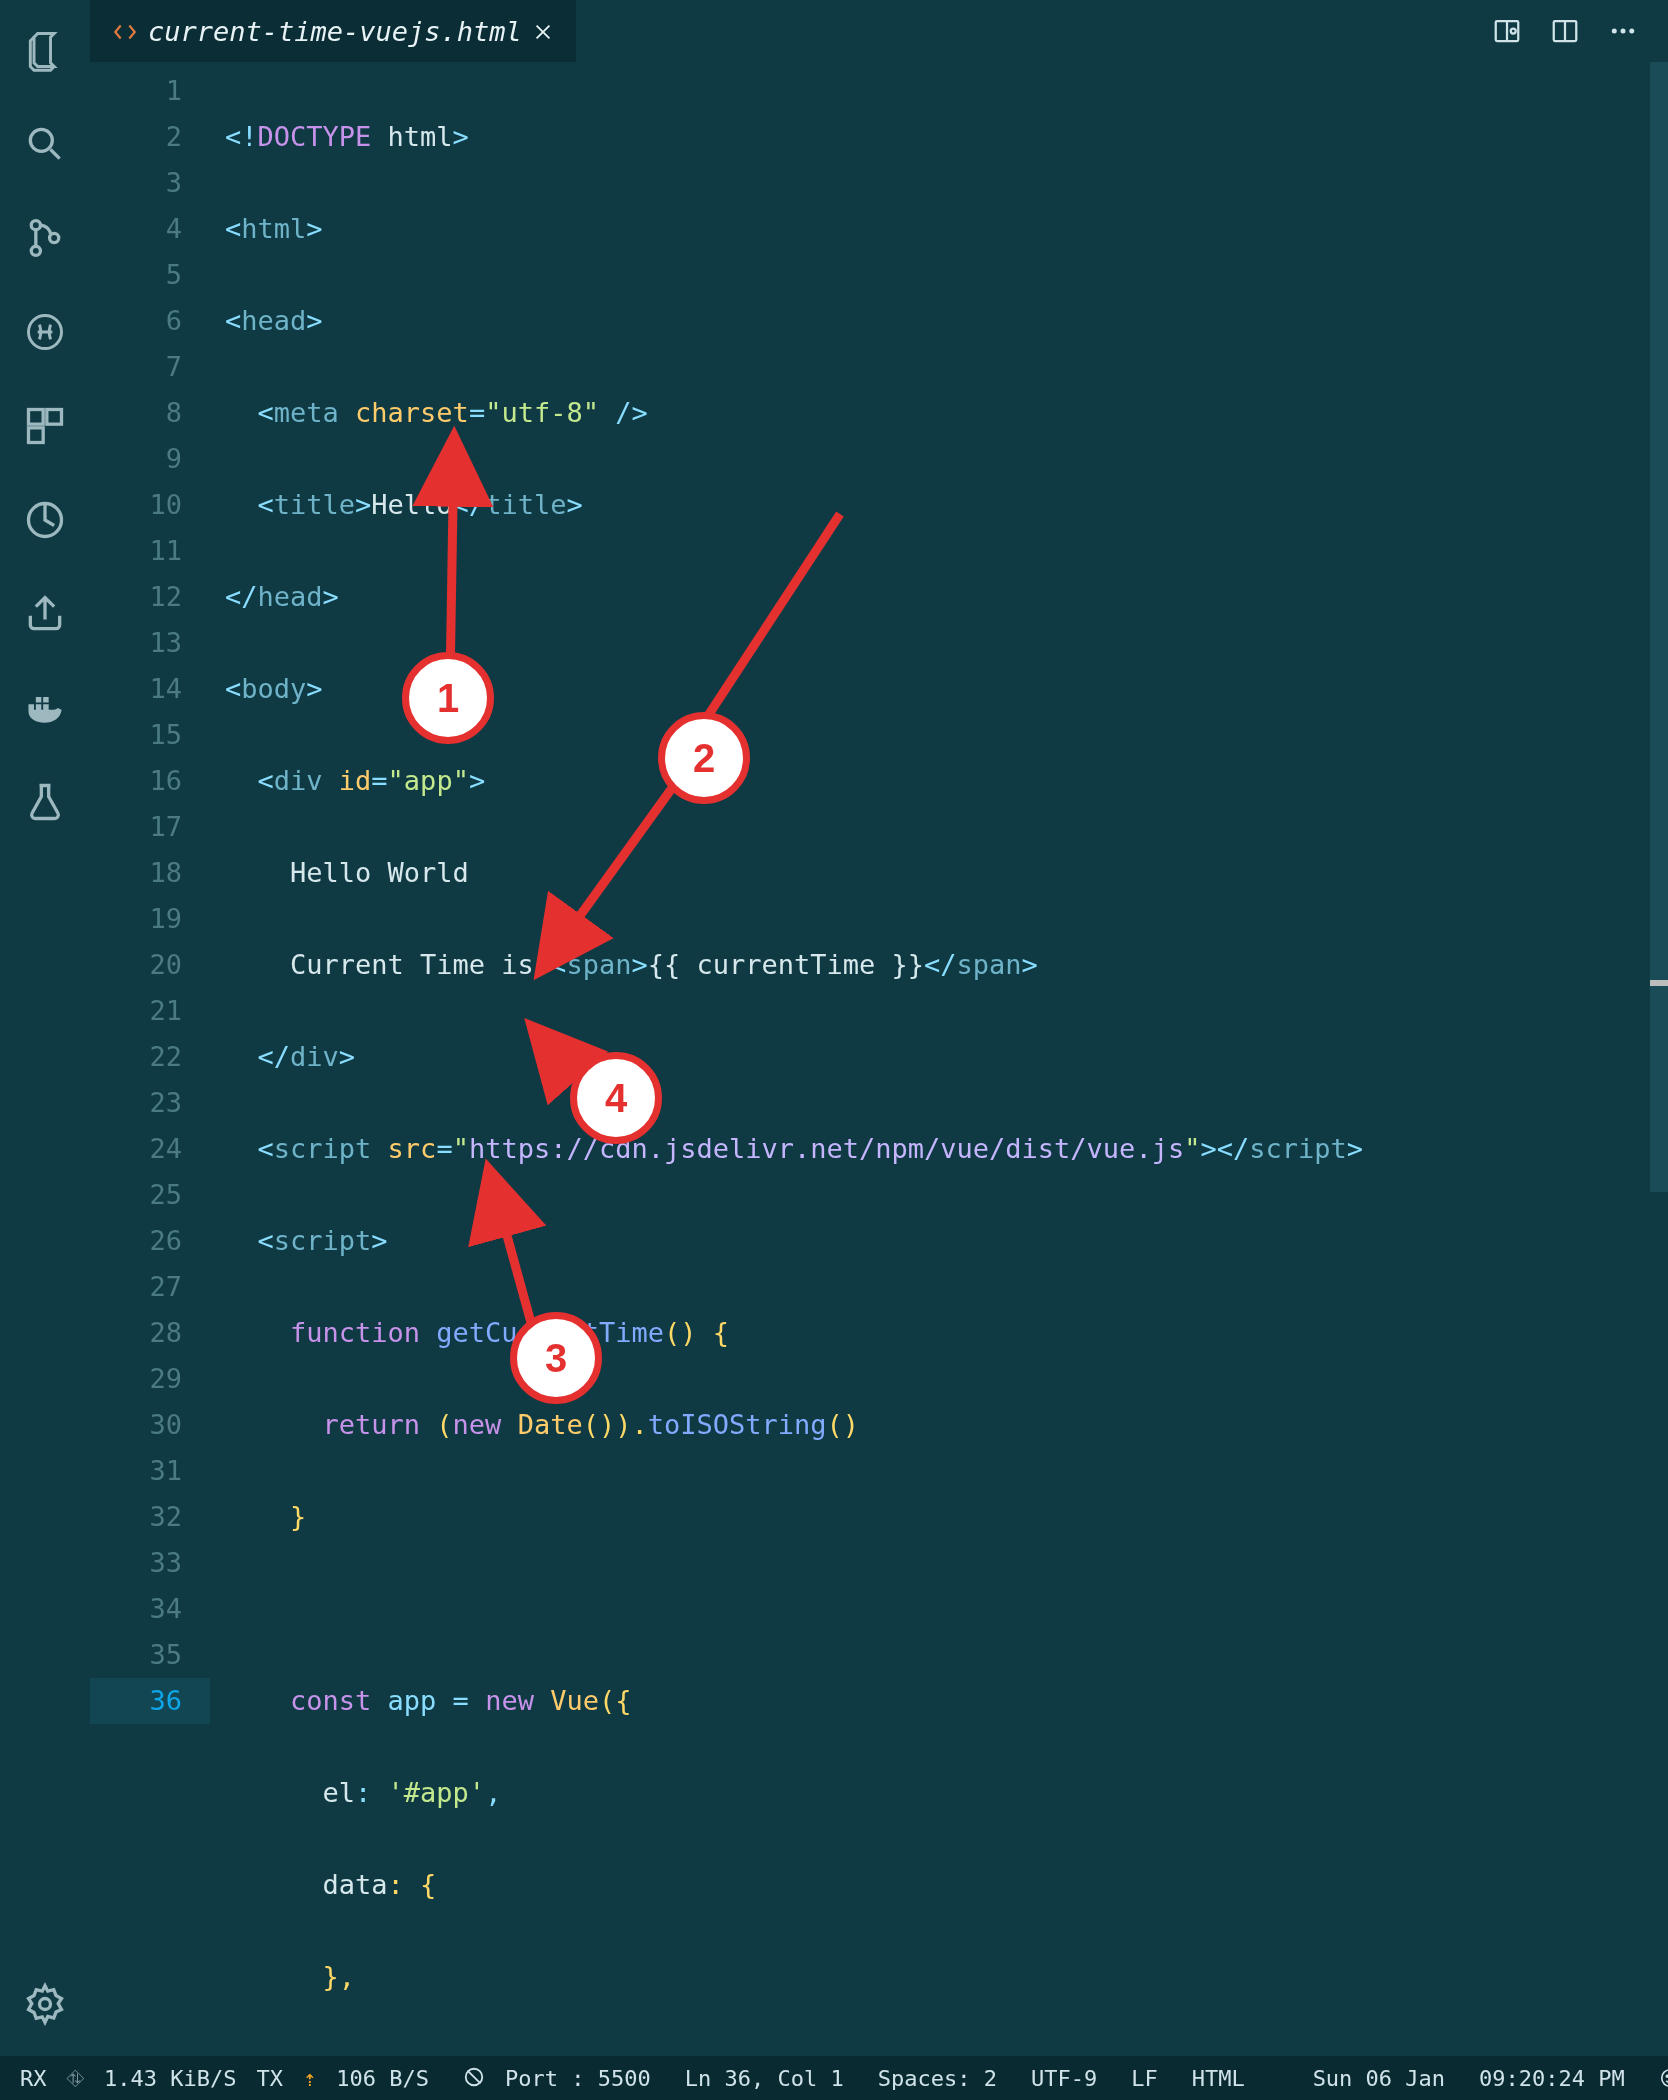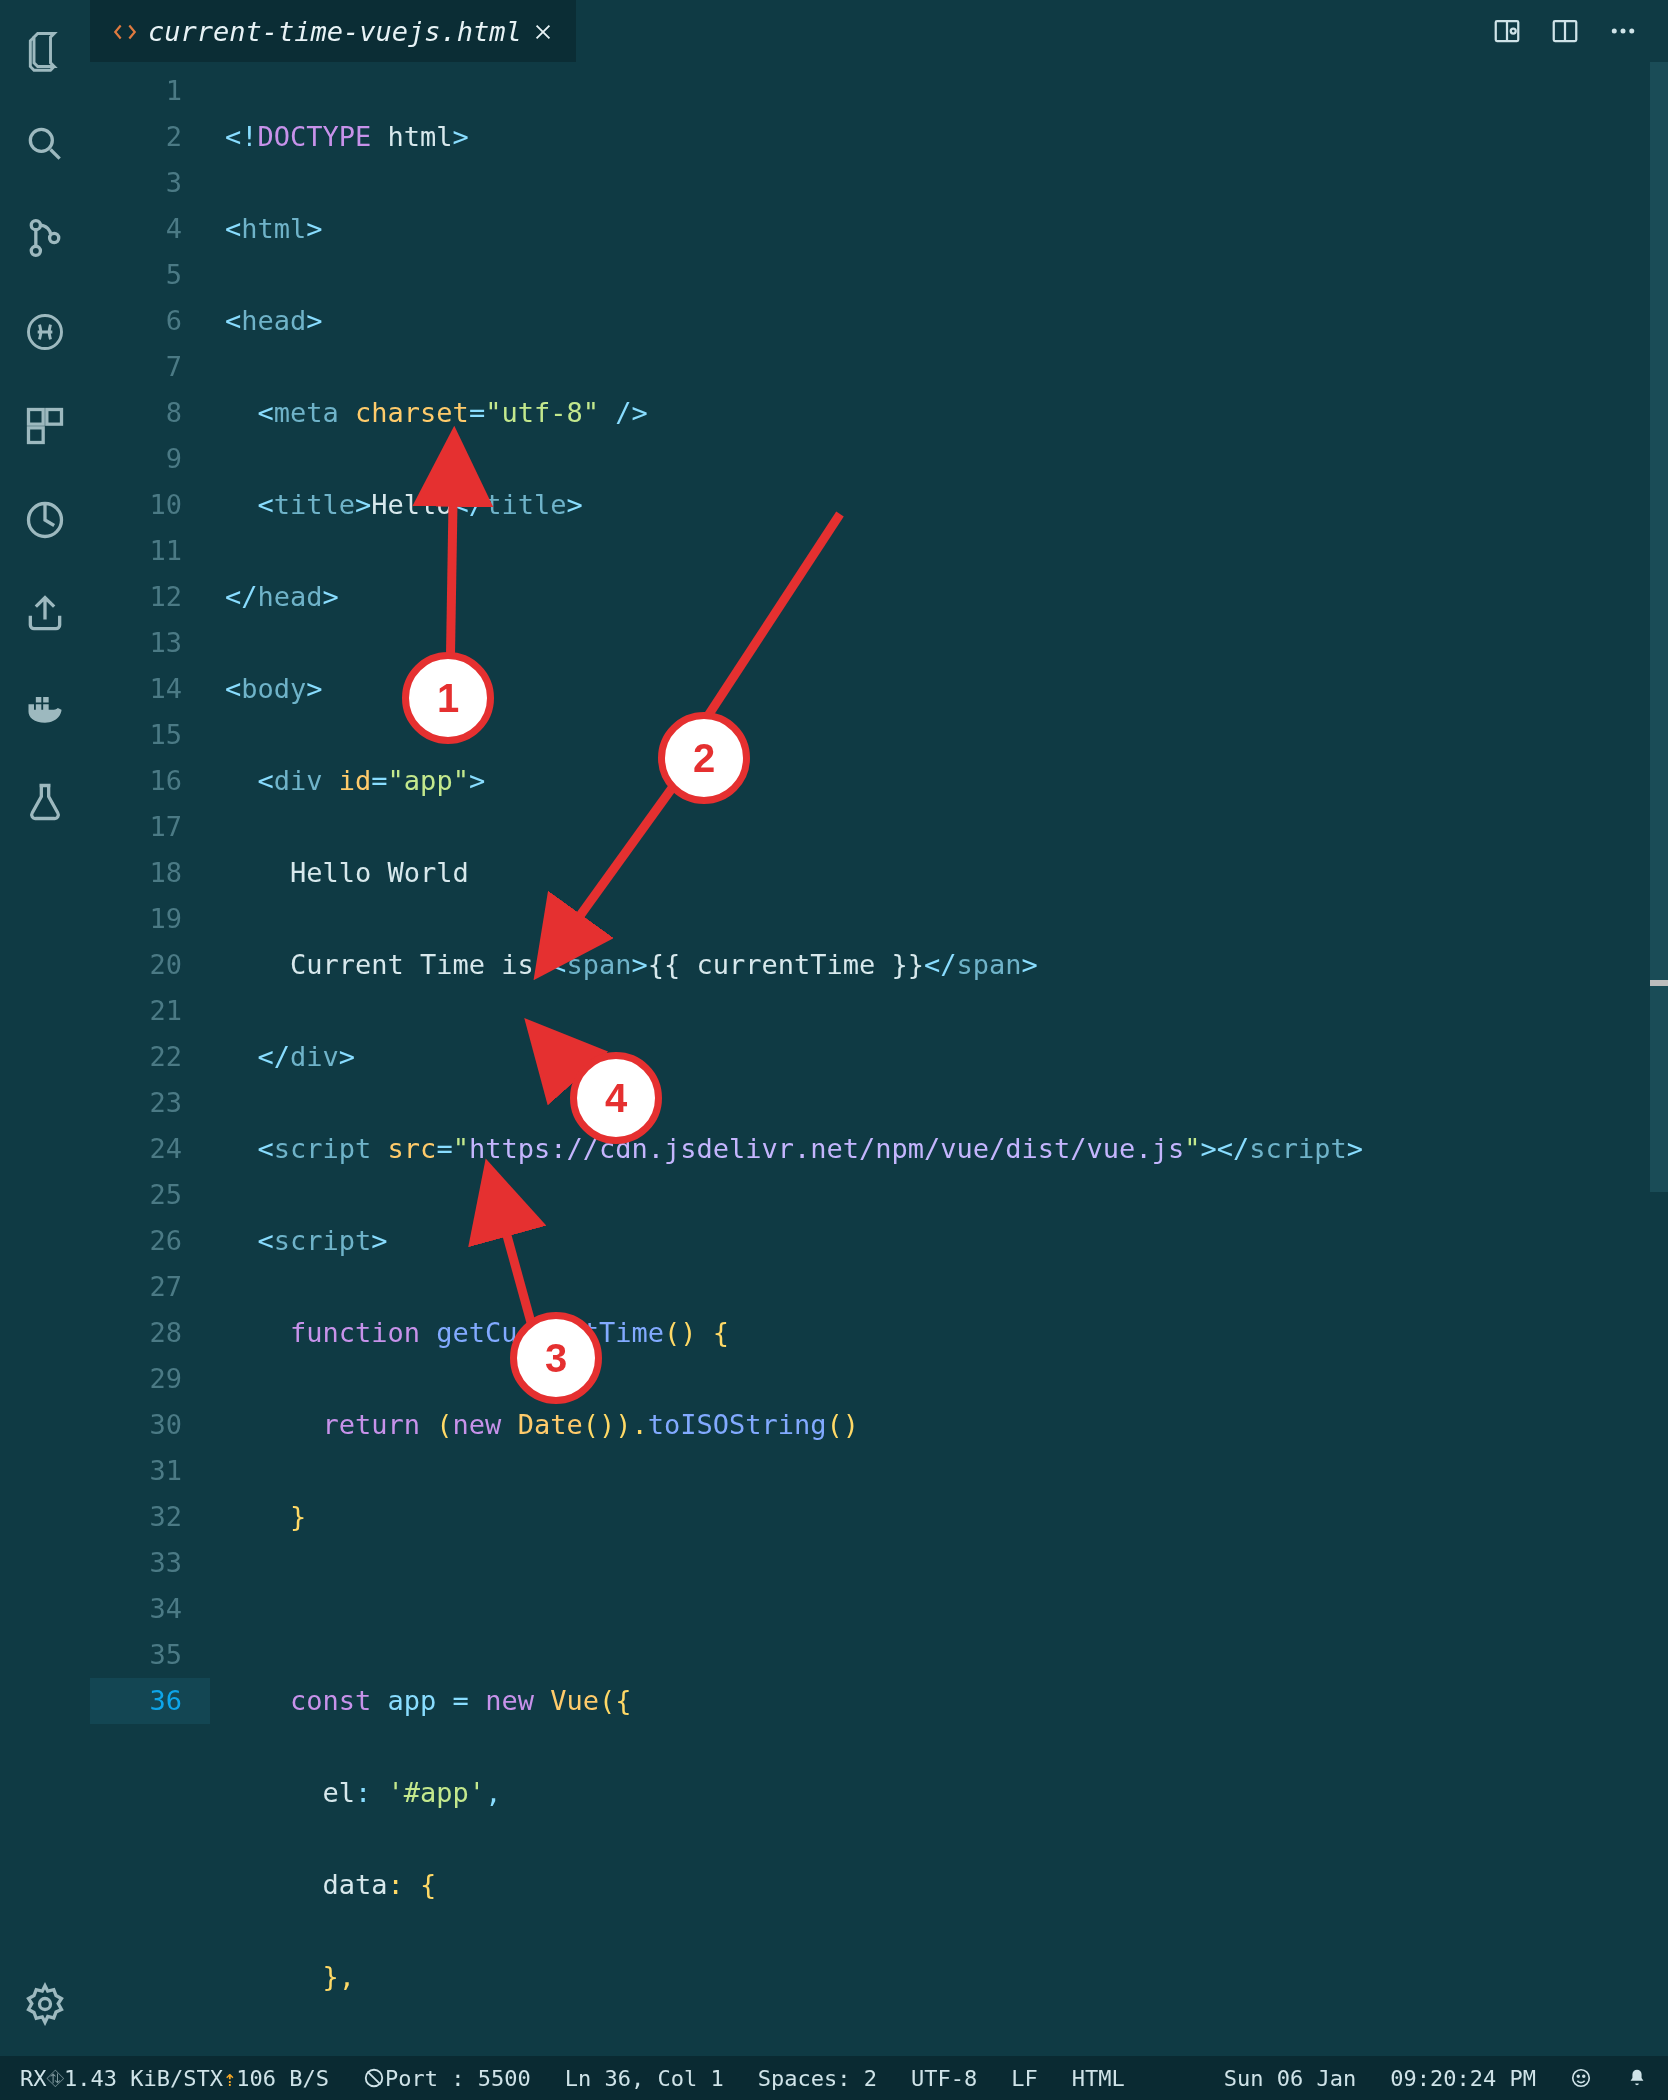--- a/index.html
+++ b/index.html
@@ -38,21 +38,21 @@
   
   .scrollthumb{position:absolute;right:0;top:62px;width:18px;height:1130px;background:#1a4c57}
   .scrollmark{position:absolute;right:0;width:18px;height:6px;background:#bdbdbd}
   
   .annot{position:absolute;pointer-events:none}
   .bubble{position:absolute;width:78px;height:78px;border-radius:50%;background:#fff;border:7px solid #e53030;display:flex;align-items:center;justify-content:center;font-weight:700;color:#e53030;font-size:40px;font-family:-apple-system,Helvetica,Arial,sans-serif}
   
   .statusbar{position:absolute;left:0;right:0;bottom:0;height:44px;background:#0a2a32;display:flex;align-items:center;font-size:22px;color:#cfe3e8;padding:0 20px;gap:34px}
   .statusbar .grow{flex:1}
   .statusbar svg{width:22px;height:22px;vertical-align:-3px}
-  .status-item{display:flex;align-items:center;gap:0;white-space:nowrap}
+  .status-item{display:flex;gap:20px;white-space:nowrap}
 </style>
 </head>
 <body>
 
 <div id="root">
 
   <div class="activitybar">
     <span>
         <svg viewBox="0 0 24 24" fill="none" stroke="currentColor" stroke-width="1.6">
           <path d="M8 3h9l-2 2v14l2 2H8l-2-2V5l2-2z"></path>
@@ -266,21 +266,21 @@
       </div>
     <div class="status-item">
         <svg viewBox="0 0 24 24" fill="none" stroke="currentColor" stroke-width="2">
           <circle cx="12" cy="12" r="9"></circle>
           <path d="M5 5l14 14"></path>
         </svg>
         <span>Port : 5500</span>
       </div>
     <div class="status-item">Ln 36, Col 1</div>
     <div class="status-item">Spaces: 2</div>
-    <div class="status-item">UTF-8</div>
+    <div class="status-item">UTF-9</div>
     <div class="status-item">LF</div>
     <div class="status-item">HTML</div>
     <div class="grow"></div>
     <div class="status-item">Sun 06 Jan</div>
     <div class="status-item">09:20:24 PM</div>
     <span><svg viewBox="0 0 24 24" fill="none" stroke="currentColor" stroke-width="1.8">
           <circle cx="12" cy="12" r="9"></circle>
           <circle cx="9" cy="10" r="1" fill="currentColor"></circle>
           <circle cx="15" cy="10" r="1" fill="currentColor"></circle>
           <path d="M8 15c1.2 1.5 2.5 2 4 2s2.8-.5 4-2"></path>

